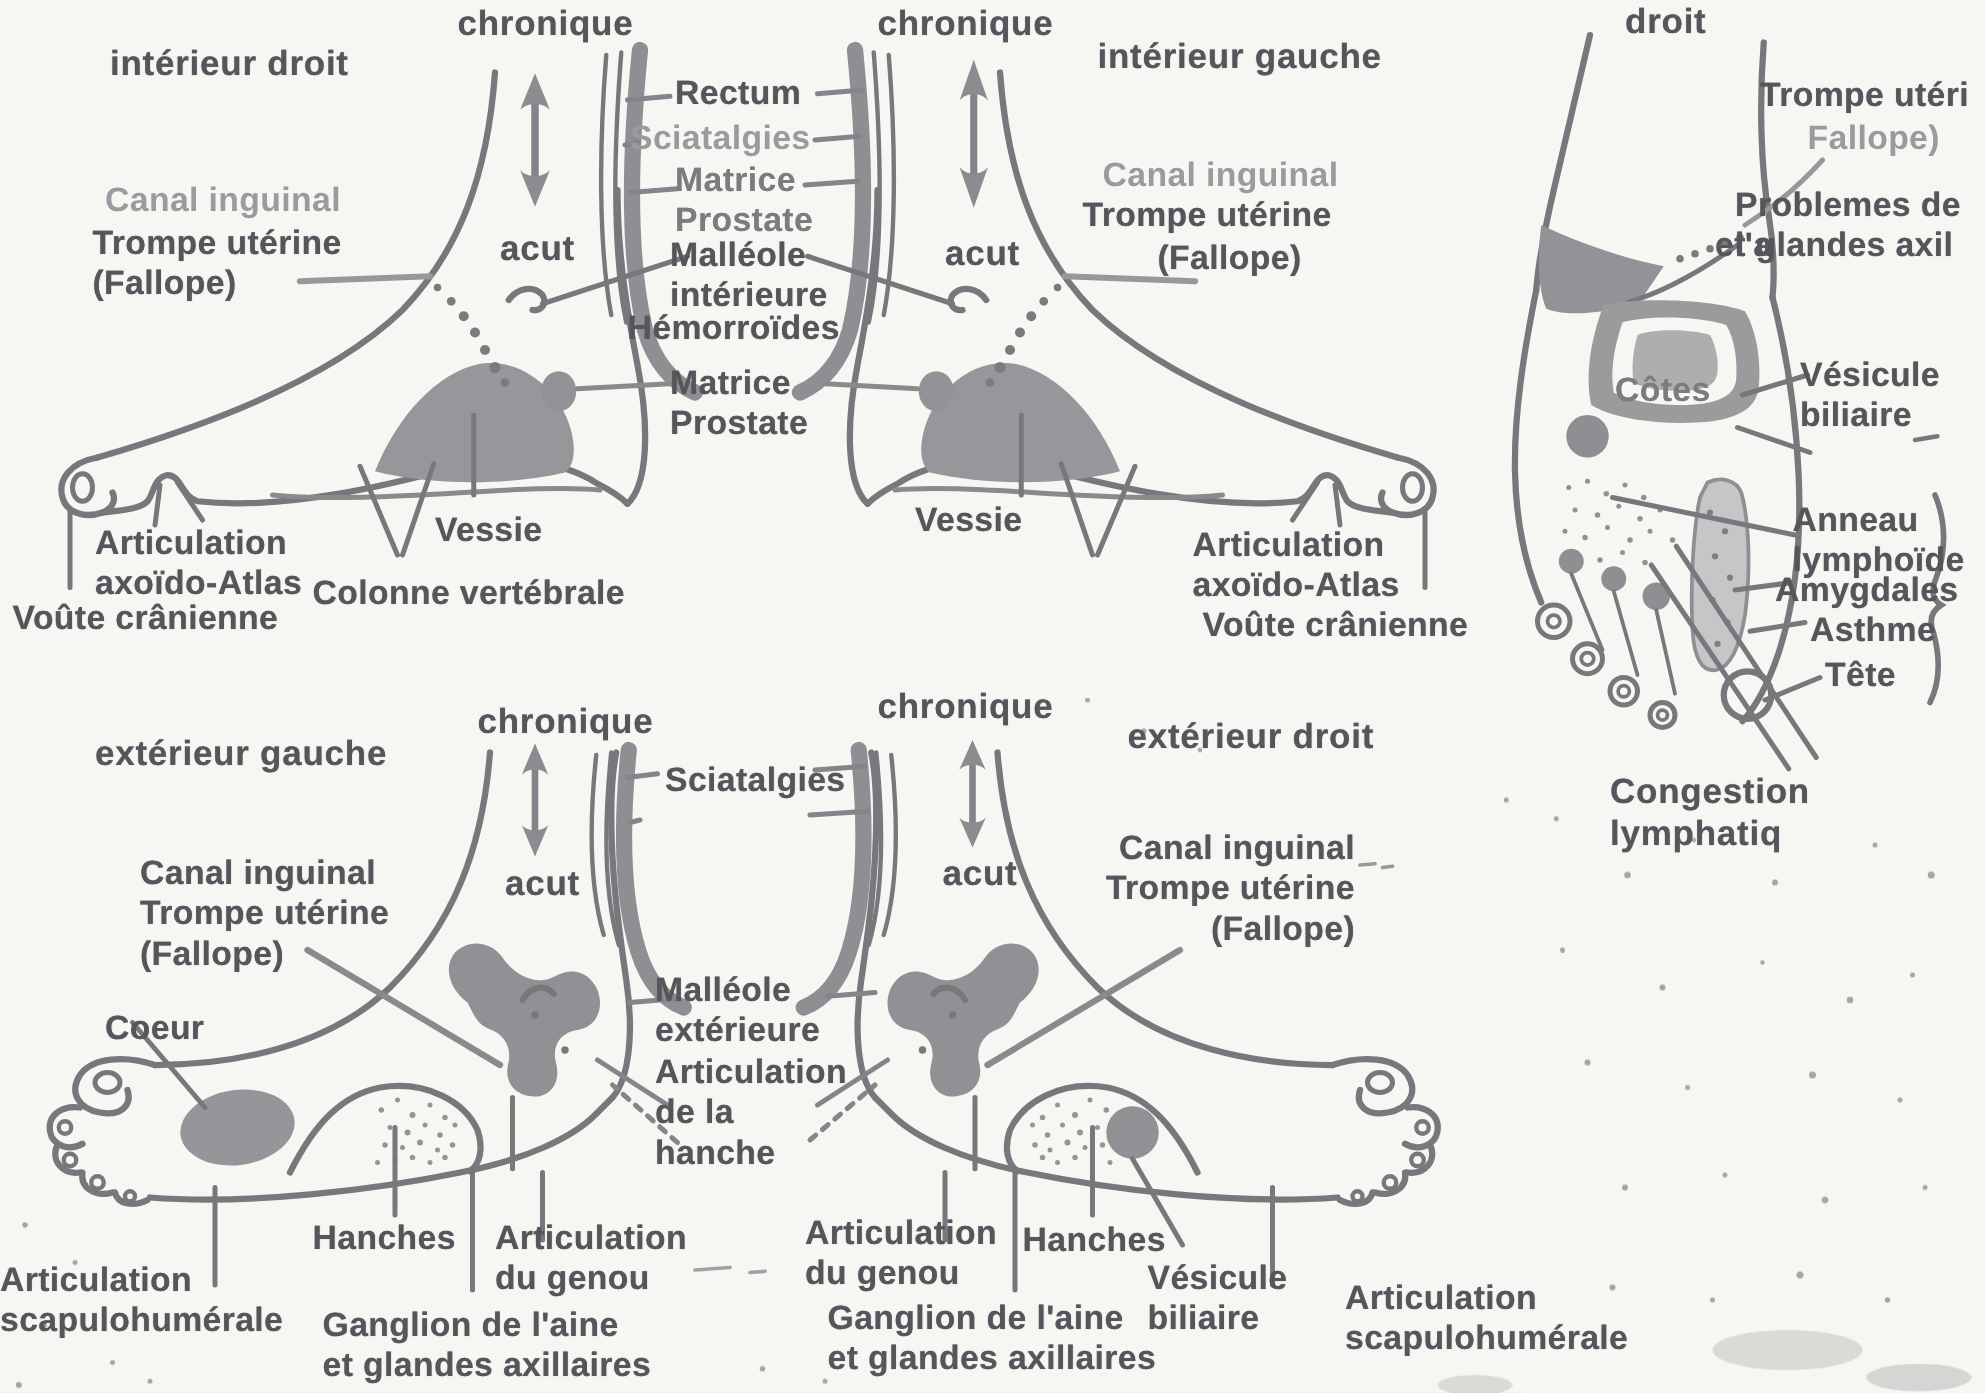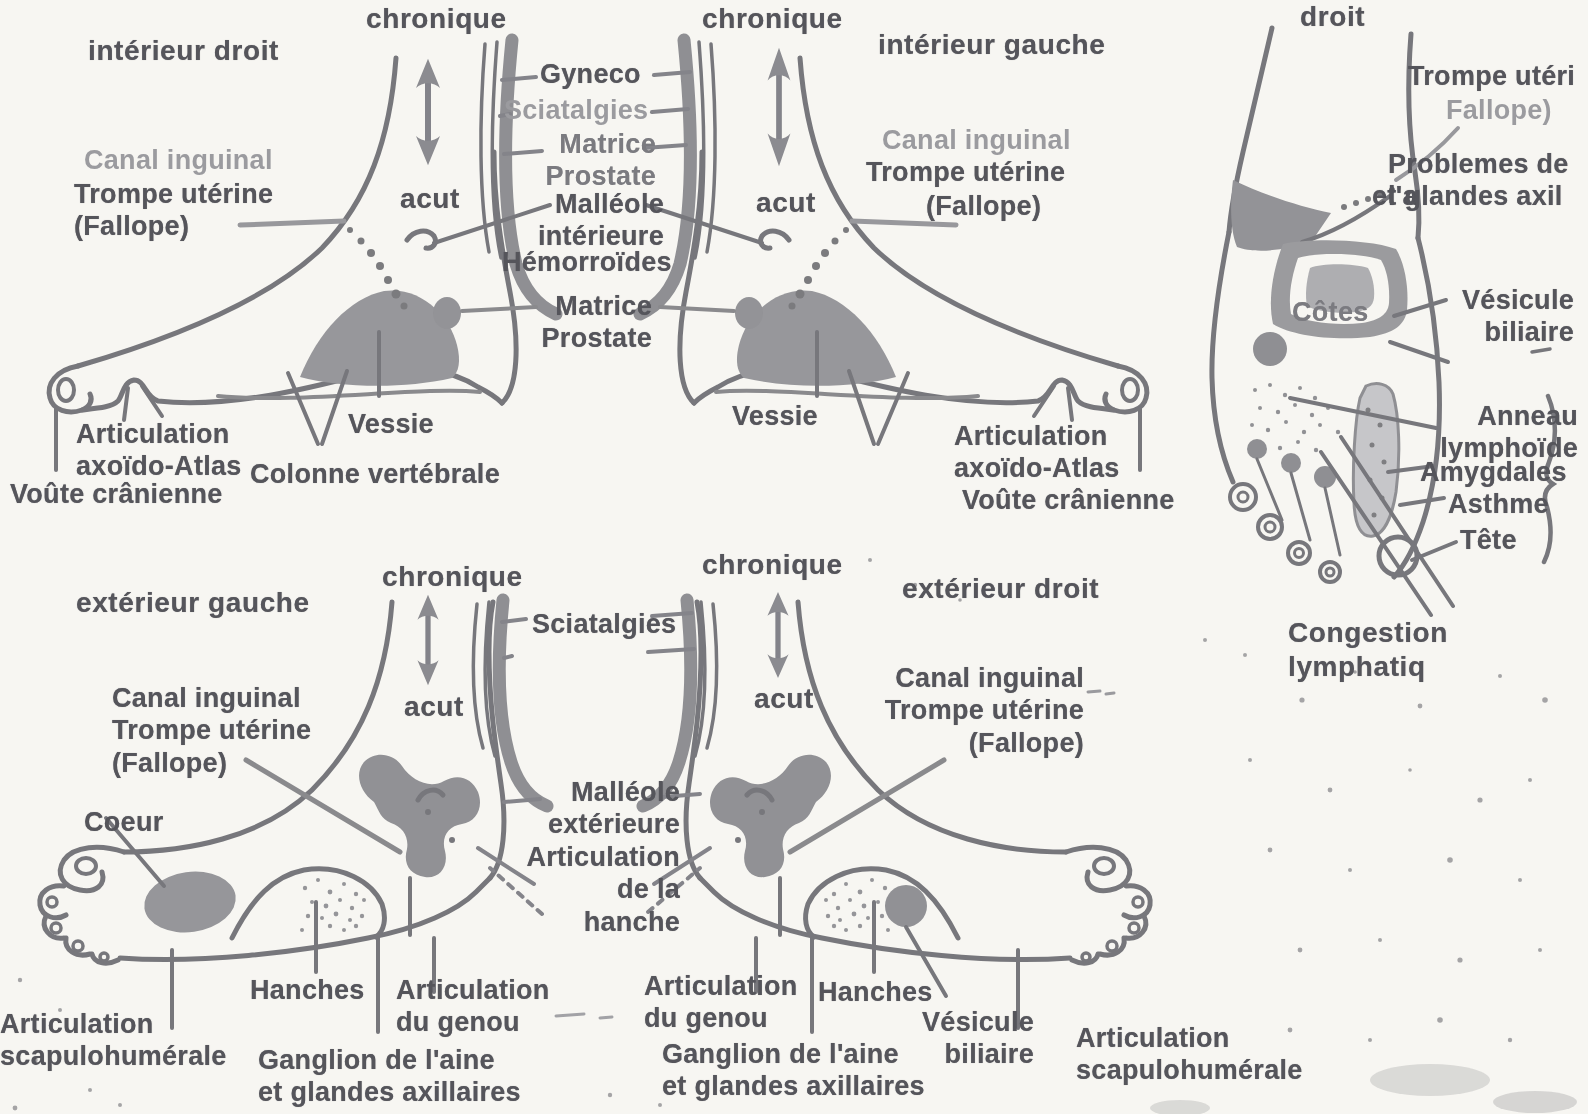--- a/index.html
+++ b/index.html
@@ -4,21 +4,21 @@
 <style>
   html,body{margin:0;padding:0;background:#e9e7e2;}
   #page{position:relative;width:1588px;height:1114px;overflow:hidden;background:#f7f6f2;
         font-family:"Liberation Sans",sans-serif;}
   #art{position:absolute;left:0;top:0;}
   .lbl{position:absolute;font:700 27px/1.2 "Liberation Sans",sans-serif;color:#55555b;
        letter-spacing:.3px;white-space:pre-line;text-shadow:0 0 .7px rgba(70,70,78,.65);}
   .t{font-size:28px;letter-spacing:.6px;}
   .faded{color:#9b9b9f;text-shadow:none;}
   .md{color:#7b7b80;text-shadow:0 0 .5px rgba(110,110,116,.5);}
-  .c{text-align:right;}
+  .c{text-align:left;}
   .r{text-align:right;}
 </style>
 </head>
 <body>
 
 <div id="page">
 
 <svg id="art" width="1588" height="1114" viewBox="0 0 1588 1114">
   <defs>
     <g id="arrowUD" stroke-linecap="round">
@@ -286,21 +286,21 @@
   <div class="lbl t" style="left:400px;top:182px">acut</div>
   <div class="lbl faded" style="left:84px;top:144px">Canal inguinal</div>
   <div class="lbl" style="left:74px;top:178px">Trompe utérine</div>
   <div class="lbl" style="left:74px;top:210px">(Fallope)</div>
   <div class="lbl" style="left:76px;top:418px">Articulation
 axoïdo-Atlas</div>
   <div class="lbl" style="left:10px;top:478px">Voûte crânienne</div>
   <div class="lbl" style="left:250px;top:458px">Colonne vertébrale</div>
   <div class="lbl" style="left:348px;top:408px">Vessie</div>
 
-  <div class="lbl" style="left:540px;top:58px">Gyneco</div>
+  <div class="lbl" style="left:540px;top:58px">Rectum</div>
   <div class="lbl faded" style="left:504px;top:94px">Sciatalgies</div>
   <div class="lbl md c" style="left:540px;top:128px;width:116px">Matrice
 Prostate</div>
   <div class="lbl c" style="left:536px;top:188px;width:128px">Malléole
 intérieure</div>
   <div class="lbl" style="left:502px;top:246px">Hémorroïdes</div>
   <div class="lbl c" style="left:536px;top:290px;width:116px">Matrice
 Prostate</div>
 
   <div class="lbl t" style="left:702px;top:2px">chronique</div>

